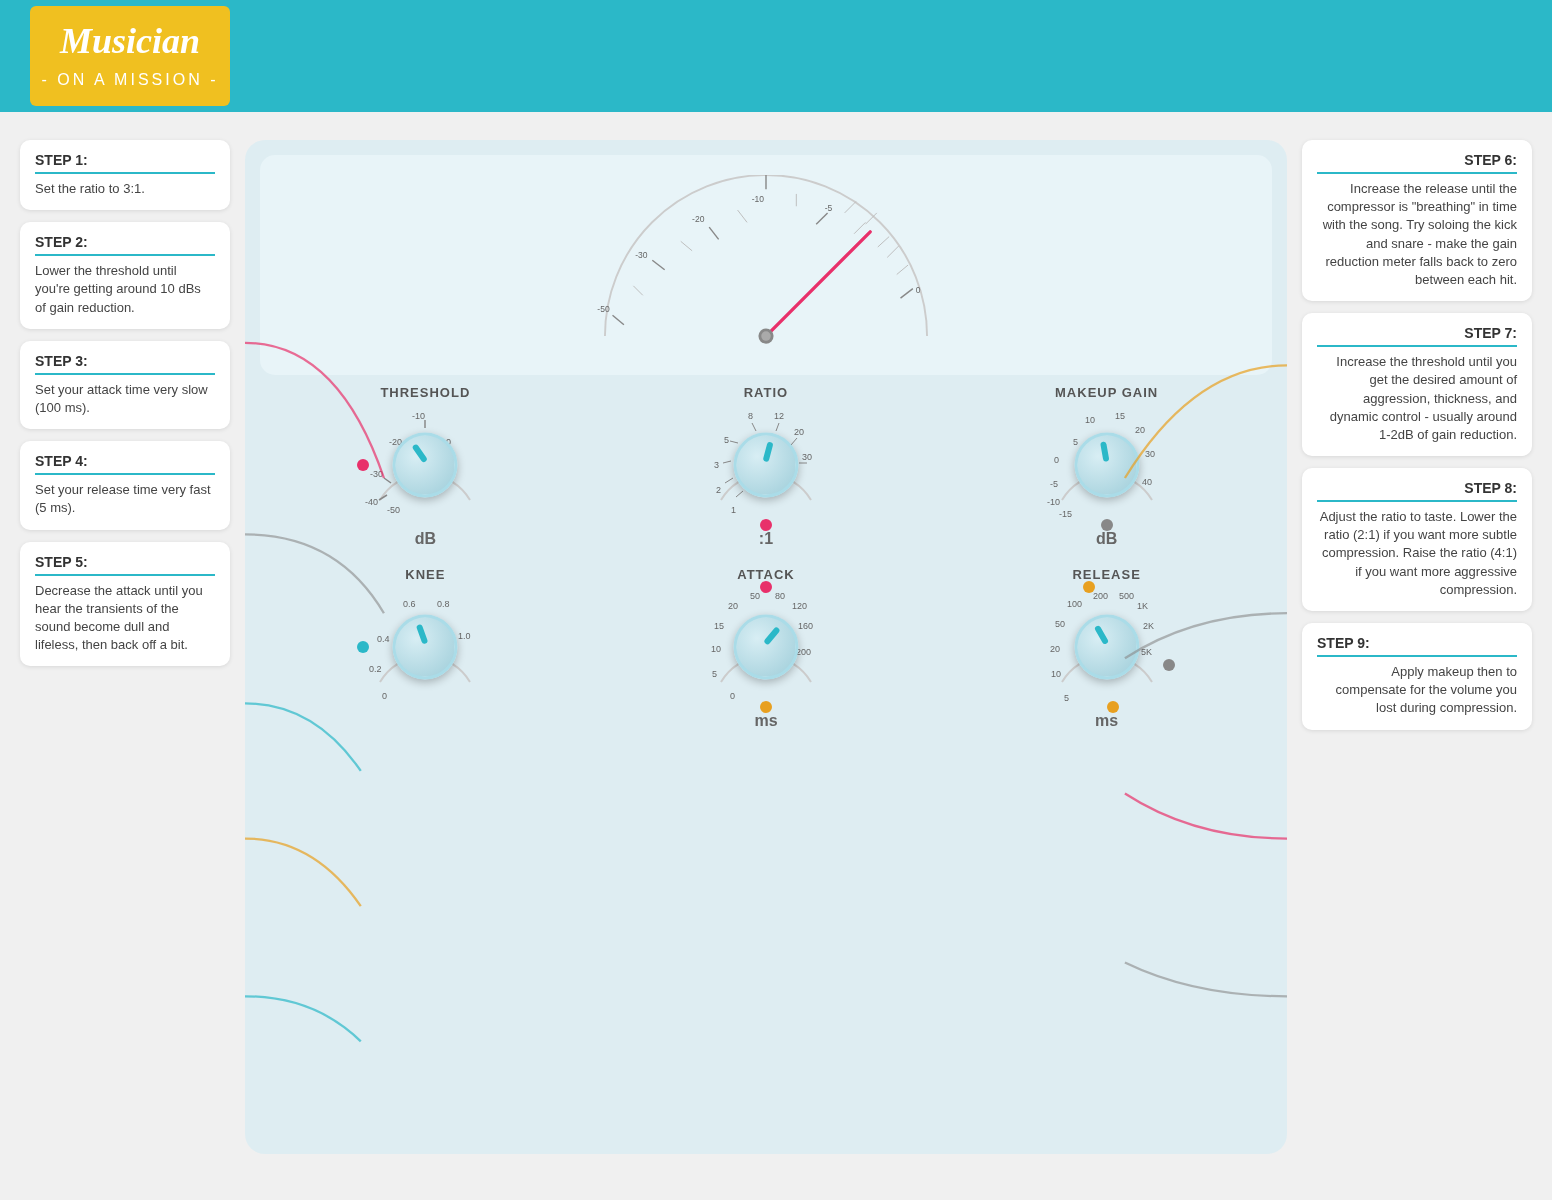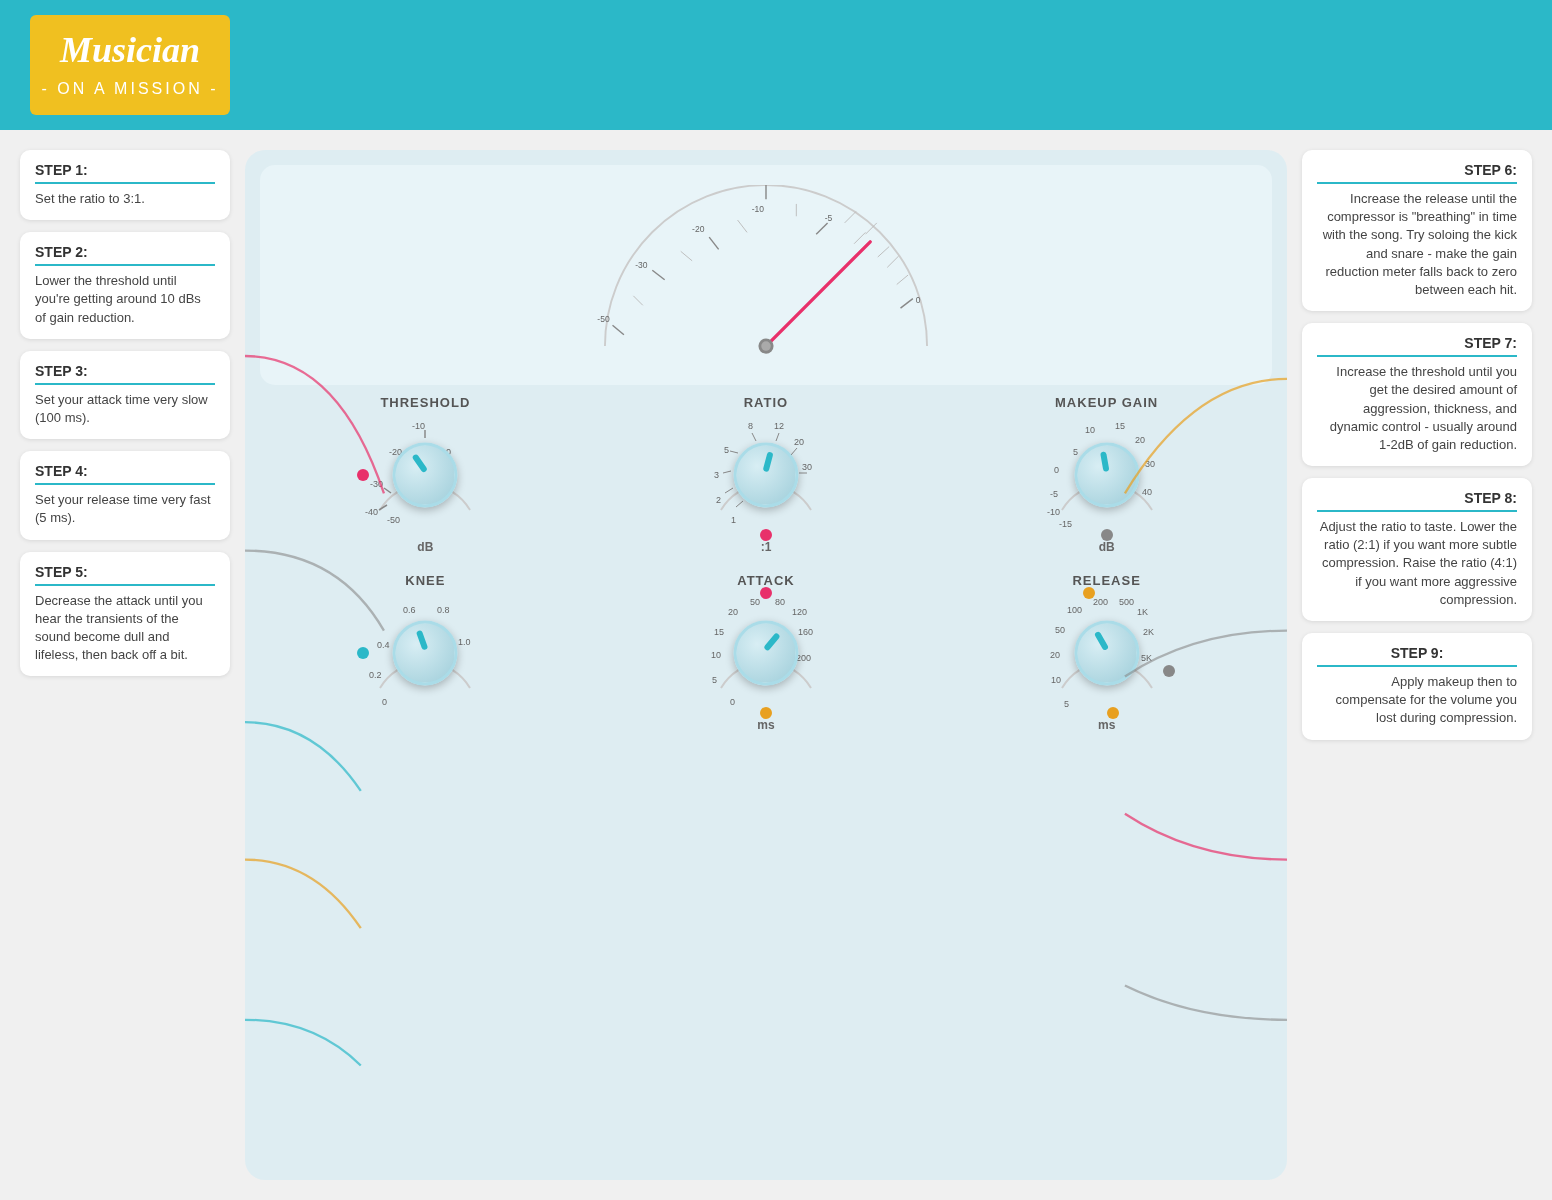--- a/index.html
+++ b/index.html
@@ -9,21 +9,21 @@
       background: #f0f0f0;
       font-family: 'Arial', sans-serif;
       overflow: hidden;
     }
 
     
     .header {
       display: flex;
       align-items: center;
       background: #2bb8c8;
-      height: 130px;
+      height: 112px;
       padding: 0 30px;
     }
     .logo-box {
       background: #f0c020;
       width: 200px;
       height: 100px;
       display: flex;
       flex-direction: column;
       align-items: center;
       justify-content: center;
@@ -49,21 +49,21 @@
       font-size: 52px;
       font-weight: 900;
       color: white;
       letter-spacing: 1px;
       text-transform: uppercase;
     }
 
     
     .main {
       display: flex;
-      padding: 20px 20px;
+      padding: 28px 20px;
       gap: 15px;
       height: calc(1200px - 130px);
     }
 
     
     .left-col {
       width: 210px;
       display: flex;
       flex-direction: column;
       gap: 12px;
@@ -145,21 +145,21 @@
       gap: 5px;
     }
     .knob-label {
       font-size: 13px;
       font-weight: bold;
       color: #555;
       letter-spacing: 1px;
       text-align: center;
     }
     .unit-label {
-      font-size: 12px;
+      font-size: 16px;
       color: #666;
       font-weight: bold;
     }
 
     
     .lines-overlay {
       position: absolute;
       top: 0; left: 0;
       width: 100%;
       height: 100%;
@@ -458,18 +458,18 @@
     </div>
     <div class="step-box">
       <div class="step-label" style="">STEP 7:</div>
       <div class="step-text" style="text-align:right;">Increase the threshold until you get the desired amount of aggression, thickness, and dynamic control - usually around 1-2dB of gain reduction.</div>
     </div>
     <div class="step-box">
       <div class="step-label" style="text-align:right;">STEP 8:</div>
       <div class="step-text" style="text-align:right;">Adjust the ratio to taste. Lower the ratio (2:1) if you want more subtle compression. Raise the ratio (4:1) if you want more aggressive compression.</div>
     </div>
     <div class="step-box">
-      <div class="step-label" style="text-align:center;">STEP 9:</div>
+      <div class="step-label" style="text-align:left;">STEP 9:</div>
       <div class="step-text" style="text-align:right;">Apply makeup then to compensate for the volume you lost during compression.</div>
     </div>
   </div>
 
 </div>
 
 </body></html>

